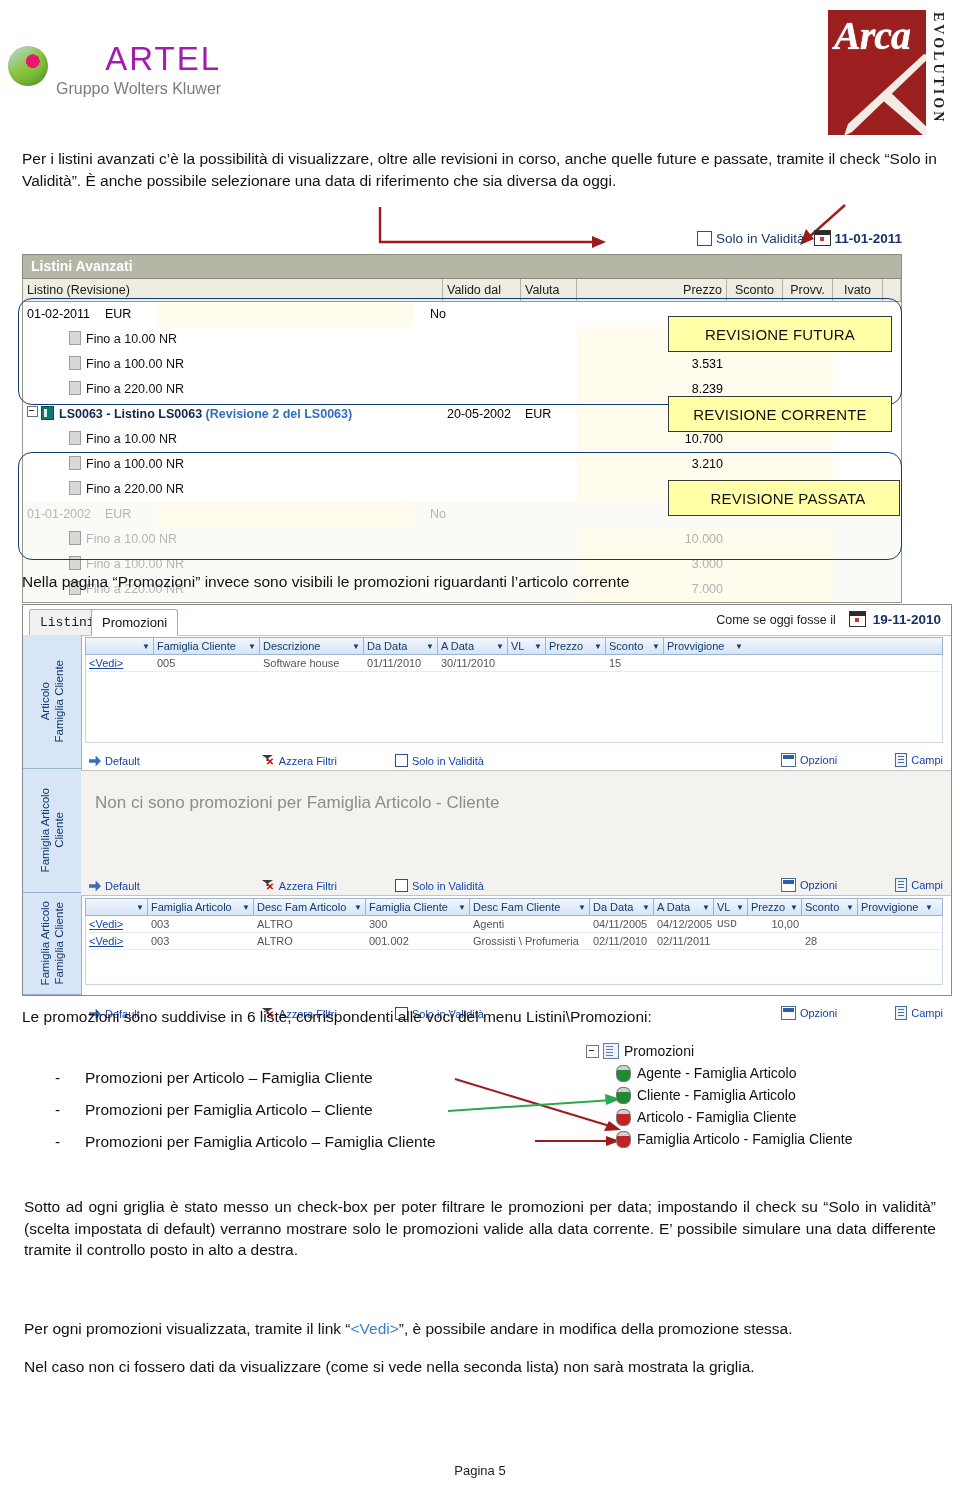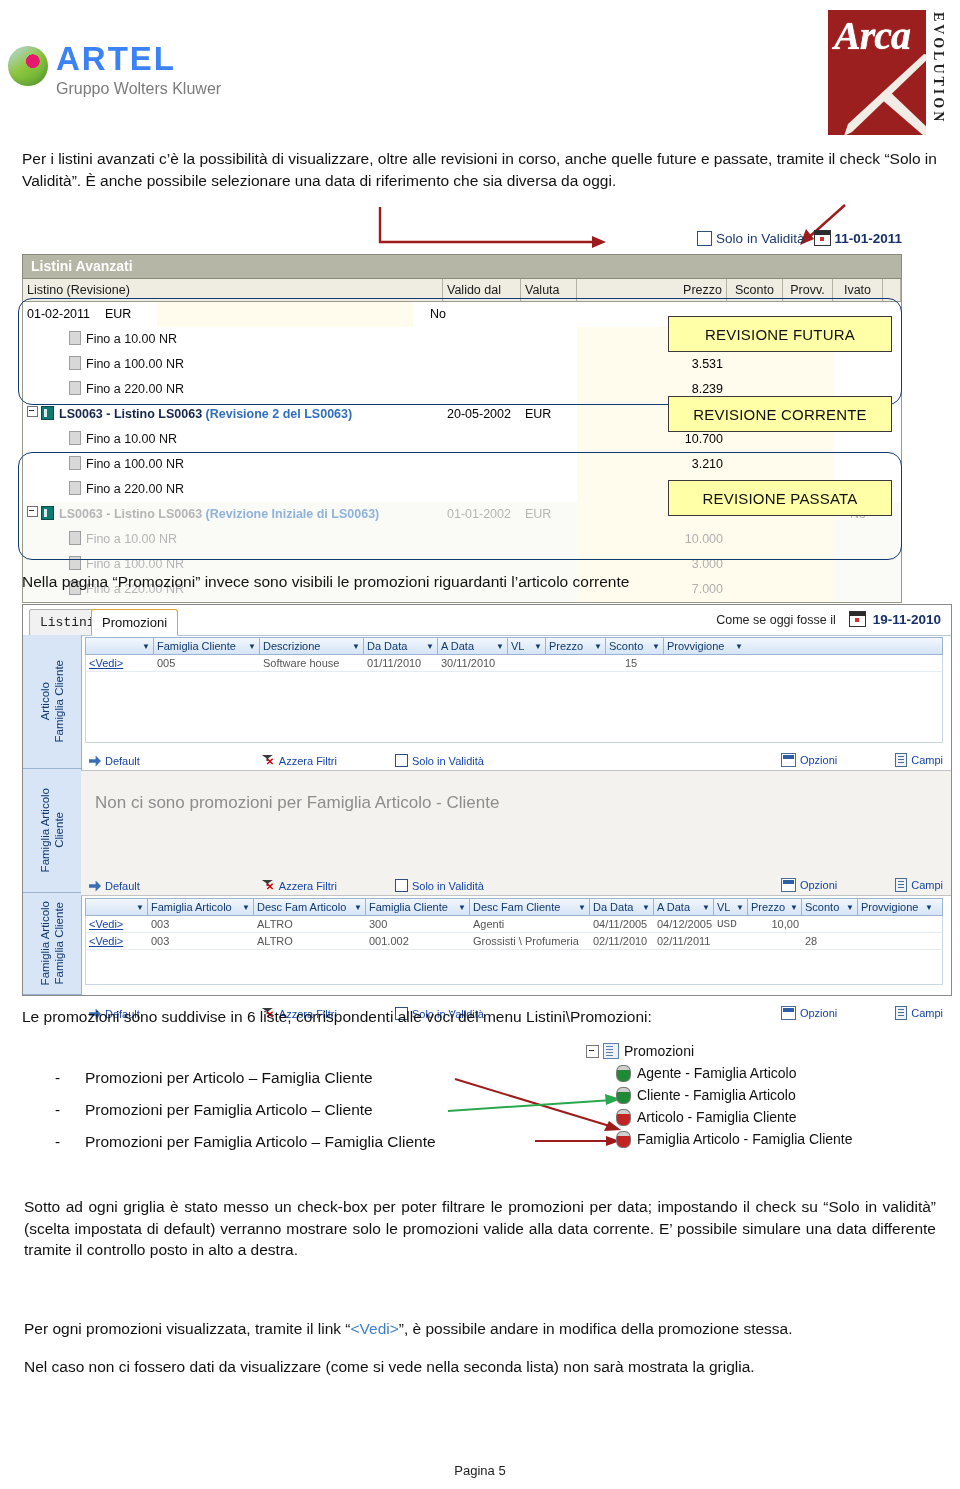--- a/index.html
+++ b/index.html
@@ -14,21 +14,21 @@
   
   .header{position:absolute;left:0;top:0;width:960px;height:140px;}
   .artel{position:absolute;left:8px;top:42px;display:flex;align-items:flex-start;}
   .artel-globe{width:40px;height:40px;border-radius:50%;
     background:
       radial-gradient(circle at 62% 38%, #e5196e 0 19%, rgba(0,0,0,0) 20%),
       linear-gradient(145deg,#bcd8ef 0%,#8ec63f 48%,#5aa832 100%);
     box-shadow:inset -2px -3px 6px rgba(0,0,0,.12);
     flex:0 0 auto;margin-top:4px;}
   .artel-txt{margin-left:8px;}
-  .artel-name{font-size:33px;color:#3b82f6;letter-spacing:2px;line-height:34px;font-weight:700;}
+  .artel-name{font-size:33px;color:#a21caf;letter-spacing:2px;line-height:34px;font-weight:400;text-align:right;}
   .artel-sub{font-size:16px;color:#7c7c7c;line-height:22px;margin-top:2px;}
 
   .arca{position:absolute;left:828px;top:2px;width:120px;height:136px;}
   .arca-box{position:absolute;left:0;top:8px;width:98px;height:125px;background:#9c1f1f;overflow:hidden;}
   .arca-word{position:absolute;left:6px;top:2px;font-family:"Liberation Serif",serif;
     font-style:italic;font-weight:bold;font-size:40px;color:#fff;letter-spacing:-1px;
     text-shadow:0 0 1px #fff;}
   .arca-slash{position:absolute;left:8px;top:44px;width:104px;height:84px;}
   .arca-evo{position:absolute;left:100px;top:10px;width:18px;height:124px;
     writing-mode:vertical-rl;font-family:"Liberation Serif",serif;font-size:14px;
@@ -309,23 +309,20 @@
         <div class="c-val"></div>
           <div class="c-cur"></div>
         <div class="c-prezzo">7.490</div>
         <div class="c-sconto"></div>
           <div class="c-provv"></div>
         <div class="c-ivato"></div>
           <div class="c-end"></div>
       </div>
 
       <div class="s1-row parent dim grp-past">
-        <div class="c-name">
-          <span class="tree-plus"></span><span class="ico-book"></span><span>LS0063 - Listino LS0063</span> <span class="rev-lbl">(Revizione Iniziale di LS0063)</span>
-        </div>
         <div class="c-val">01-01-2002</div>
         <div class="c-cur">EUR</div>
         <div class="c-prezzo"></div>
         <div class="c-sconto"></div>
           <div class="c-provv"></div>
         <div class="c-ivato">No</div>
         <div class="c-end"></div>
       </div>
       <div class="s1-row child dim grp-past">
         <div class="c-name"><span class="ico-doc"></span><span>Fino a 10.00 NR</span></div>
@@ -357,21 +354,21 @@
         <div class="c-ivato"></div>
           <div class="c-end"></div>
       </div>
     </div>
 
     <div class="roundbox" style="left:-4px;top:44px;width:882px;height:105px;"></div>
     <div class="roundbox" style="left:-4px;top:198px;width:882px;height:106px;"></div>
 
     <div class="yellowbox" style="left:646px;top:62px;width:222px;height:34px;">REVISIONE FUTURA</div>
     <div class="yellowbox" style="left:646px;top:142px;width:222px;height:34px;text-align:right;">REVISIONE CORRENTE</div>
-    <div class="yellowbox" style="left:646px;top:226px;width:222px;height:34px;">REVISIONE PASSATA</div>
+    <div class="yellowbox" style="left:646px;top:226px;width:222px;height:34px;padding-left:8px;">REVISIONE PASSATA</div>
   </div>
 
   <div class="para" style="left:22px;top:571px;width:916px;">Nella pagina “Promozioni” invece sono visibili le promozioni riguardanti l’articolo corrente</div>
 
   <div class="shot2">
 
     <div class="tabbar">
       <div class="tab" style="left:6px;font-family:Liberation Mono, monospace;">Listini</div>
       <div class="tab sel" style="left:68px;">Promozioni</div>
       <div class="tabright">
@@ -437,21 +434,21 @@
             </div>
         </div>
         <div class="g-row" style="margin:0 8px 0 4px;">
           <div style="width:68px;"><span class="vedi">&lt;Vedi&gt;</span></div>
           <div style="width:106px;">005</div>
           <div style="width:104px;">Software house</div>
           <div style="width:74px;">01/11/2010</div>
           <div style="width:70px;">30/11/2010</div>
           <div style="width:38px;"></div>
           <div style="width:60px;"></div>
-          <div style="width:58px;margin-left:16px;">15</div>
+          <div style="width:58px;">15</div>
           <div style="width:82px;"></div>
         </div>
         <div class="g-blank" style="margin:0 8px 0 4px;height:70px;"></div>
 
         <div class="footrow" style="left:4px;right:8px;">
           <span class="it" style="margin-left:4px;">
               <span class="ic ic-default"></span>
               <span>Default</span>
             </span>
           <span class="it" style="margin-left:78px;">

